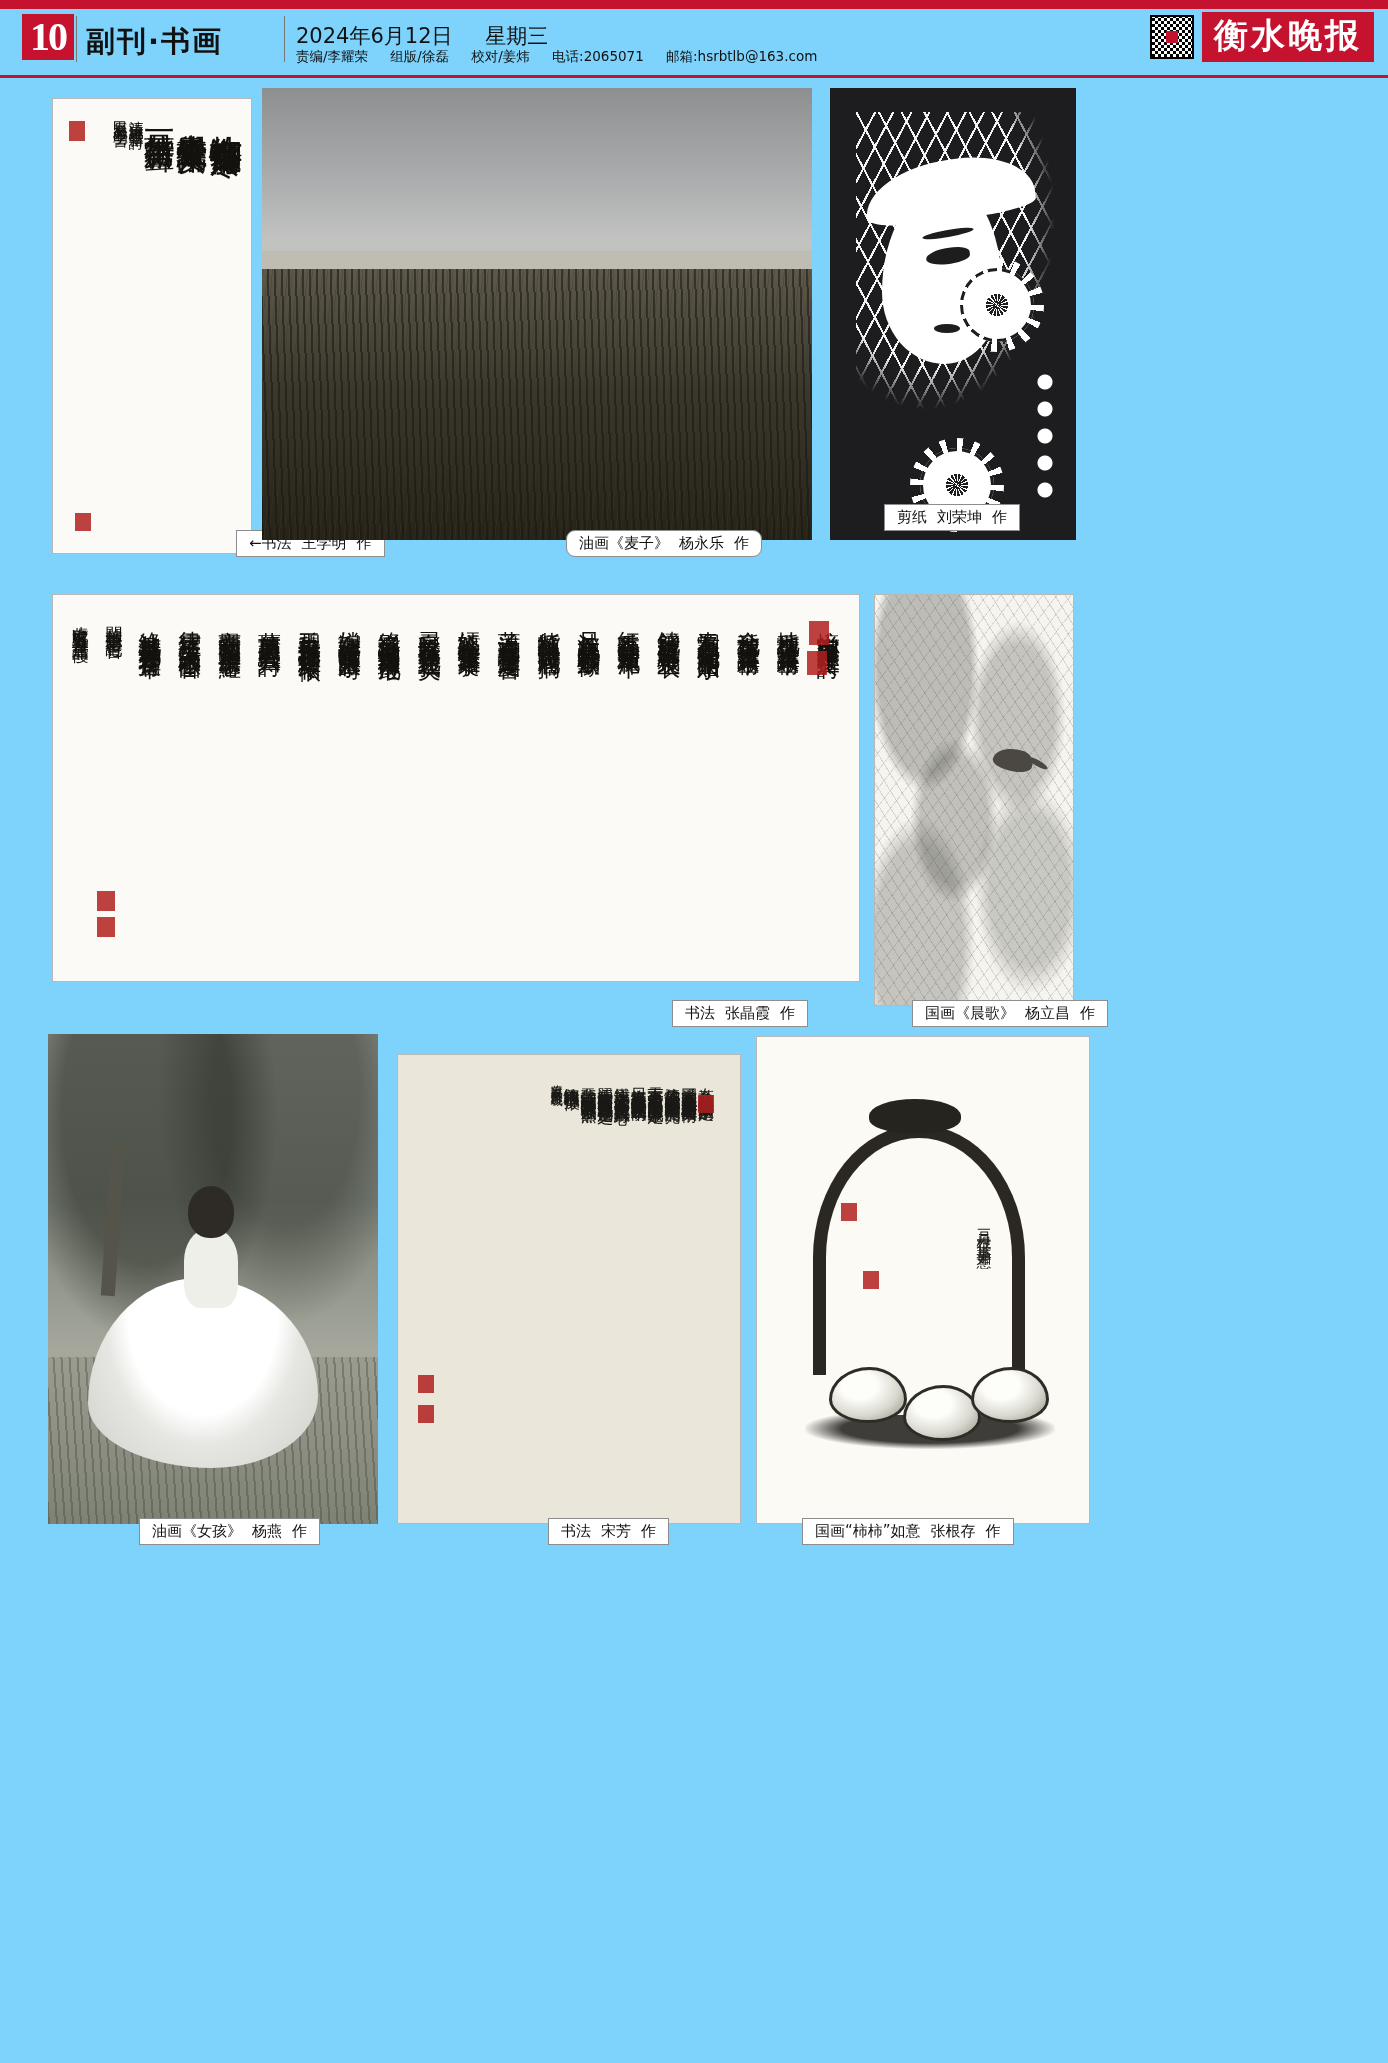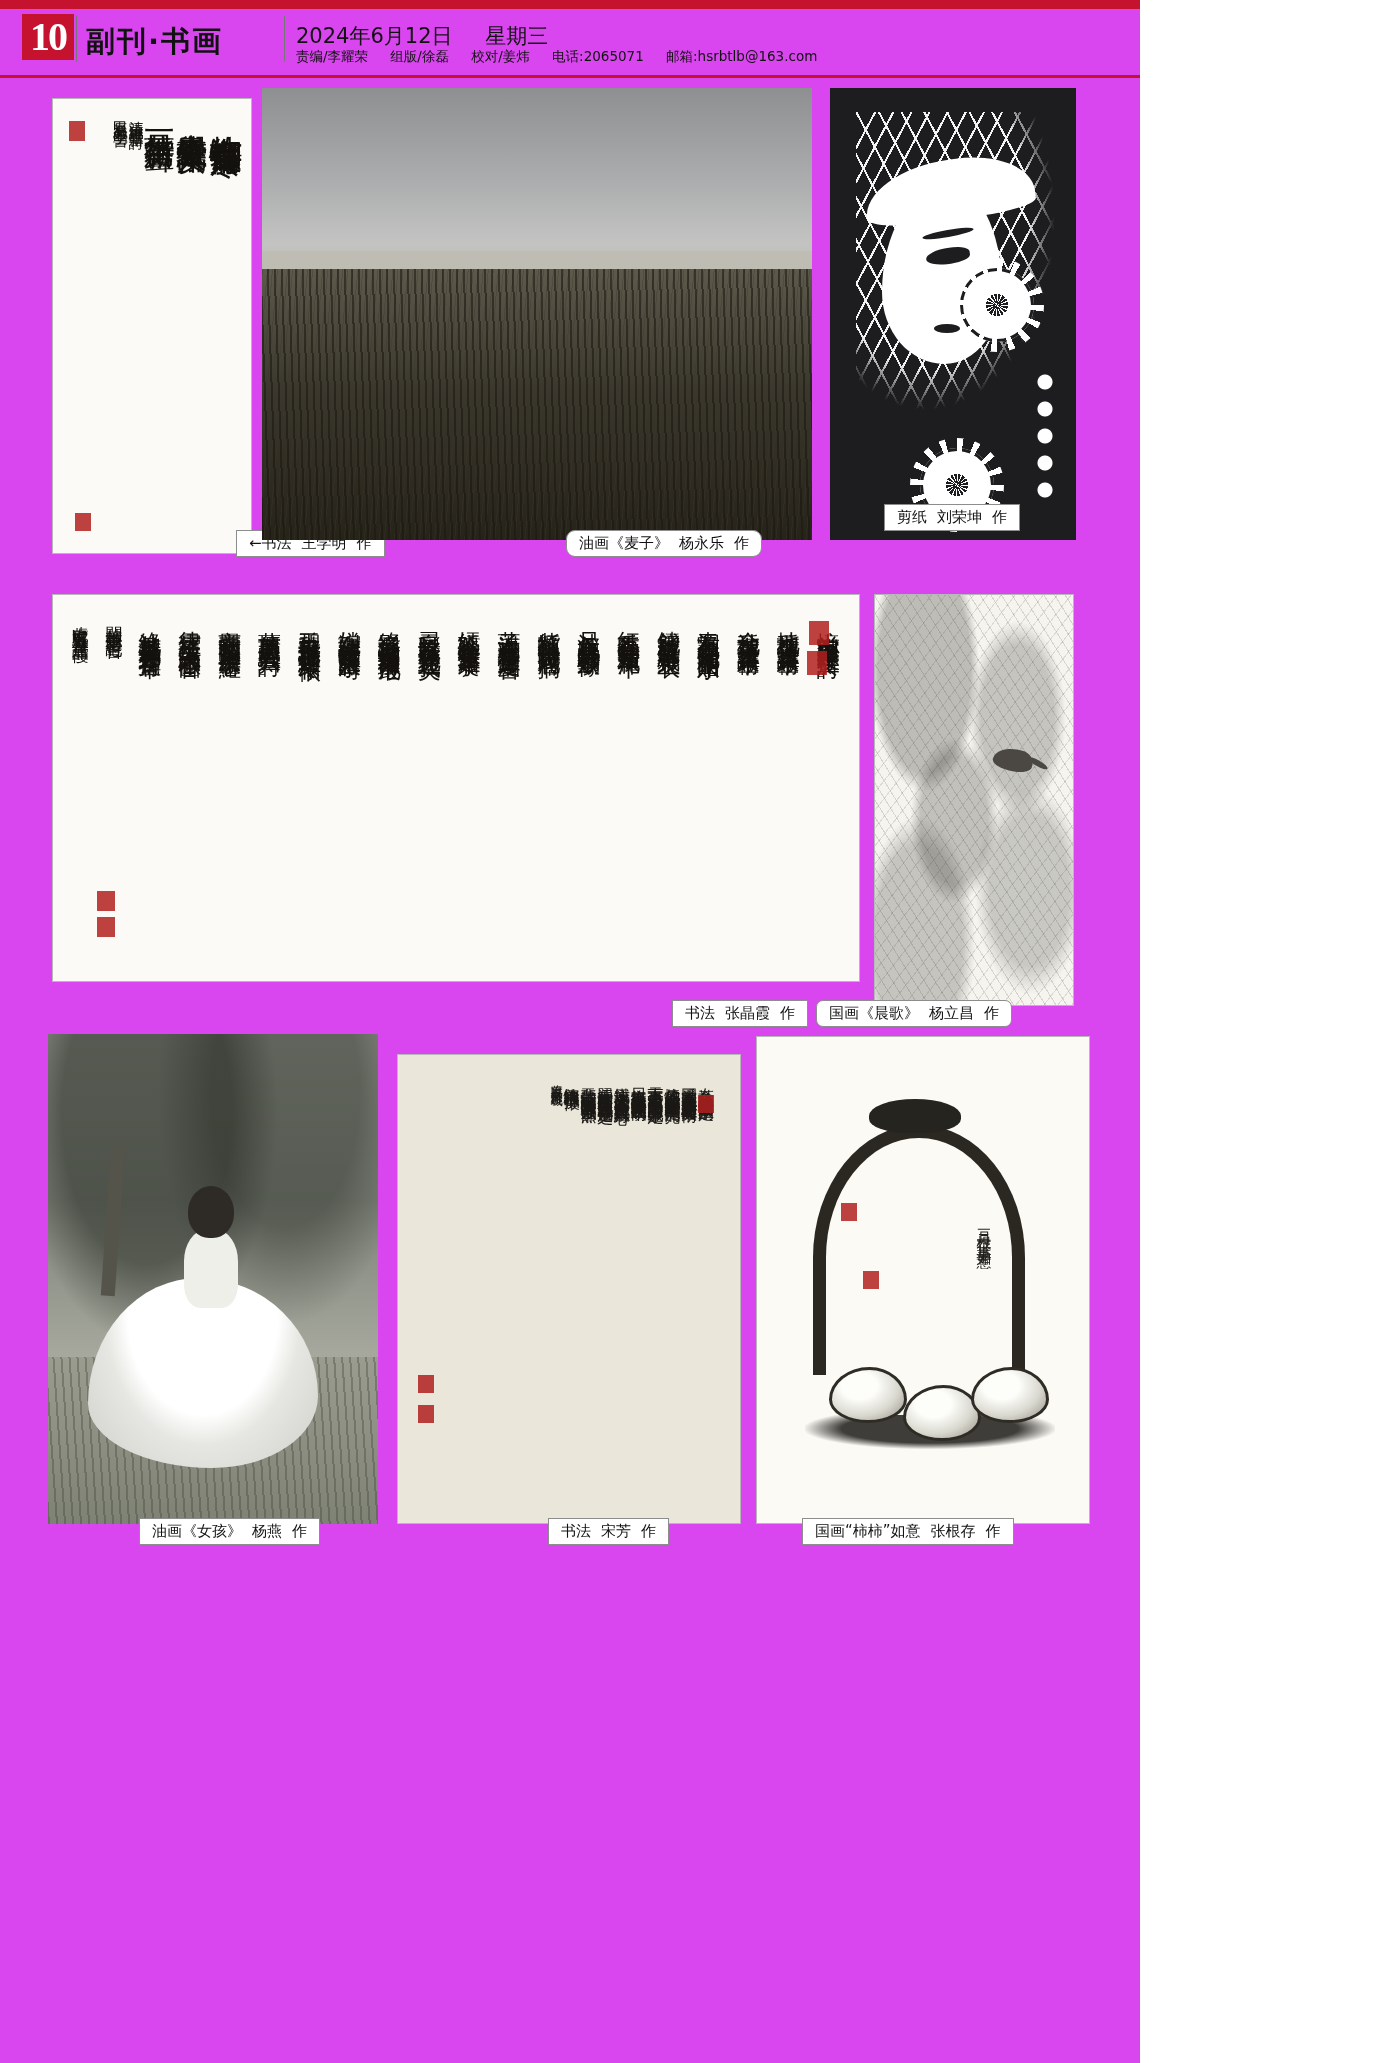--- a/index.html
+++ b/index.html
@@ -3,23 +3,23 @@
 <meta charset="utf-8">
 <style>
   * { box-sizing: border-box; }
   html, body {
     margin: 0; padding: 0;
     background: #ffffff;
     font-family: "Liberation Sans", "DejaVu Sans", sans-serif;
   }
   .page {
     position: relative;
-    width: 1140px;
+    width: 1388px;
     height: 2063px;
-    background: #d946ef;
+    background: #7dd3fc;
     overflow: hidden;
   }
 
   
   .masthead {
     position: absolute;
     left: 0; top: 0;
     width: 1388px; height: 78px;
     border-bottom: 3px solid #c4122f;
   }
@@ -460,21 +460,21 @@
     <div class="seal" style="left:44px; top:322px; width:18px; height:20px;"></div>
   </figure>
   <figcaption class="caption" style="left:672px; top:1000px;">
     <span>书法</span><span class="gap"></span><span>张晶霞</span><span class="gap"></span><span>作</span>
   </figcaption>
 
   <figure class="art bordered" id="art-morning">
     <div class="leafmesh"></div>
     <div class="bird"></div>
   </figure>
-  <figcaption class="caption" style="left:816px; top:1000px;border-radius:7px;">
+  <figcaption class="caption" style="left:912px; top:1000px;">
     <span>国画《晨歌》</span><span class="gap"></span><span>杨立昌</span><span class="gap"></span><span>作</span>
   </figcaption>
 
   <figure class="art" id="art-girl">
     <div class="girl-bg"></div>
     <div class="girl-trunk"></div>
     <div class="girl-grass"></div>
     <div class="girl-dress"></div>
     <div class="girl-torso"></div>
     <div class="girl-head"></div>

